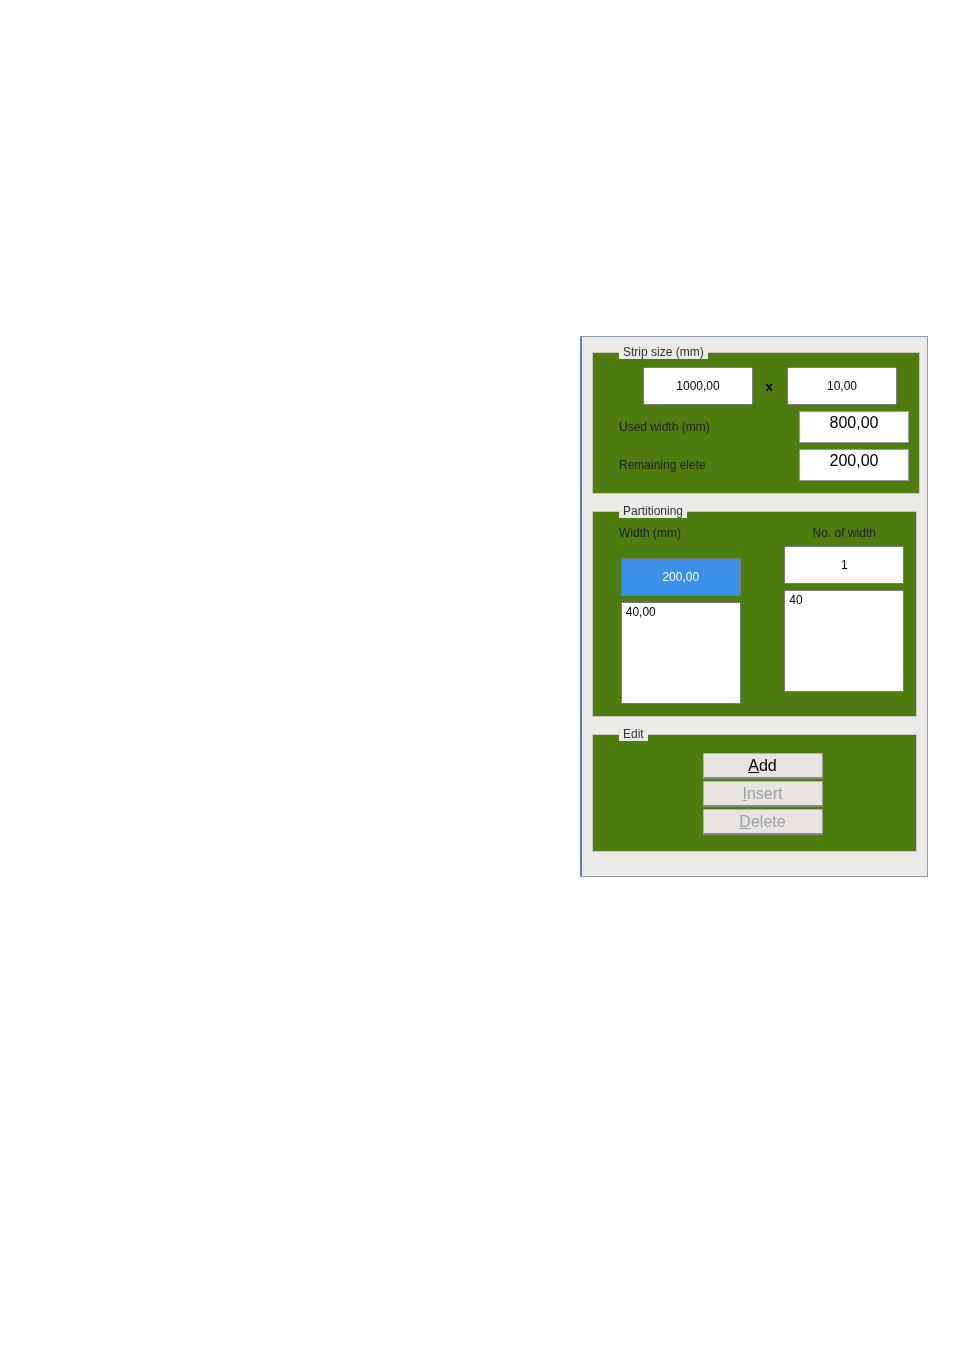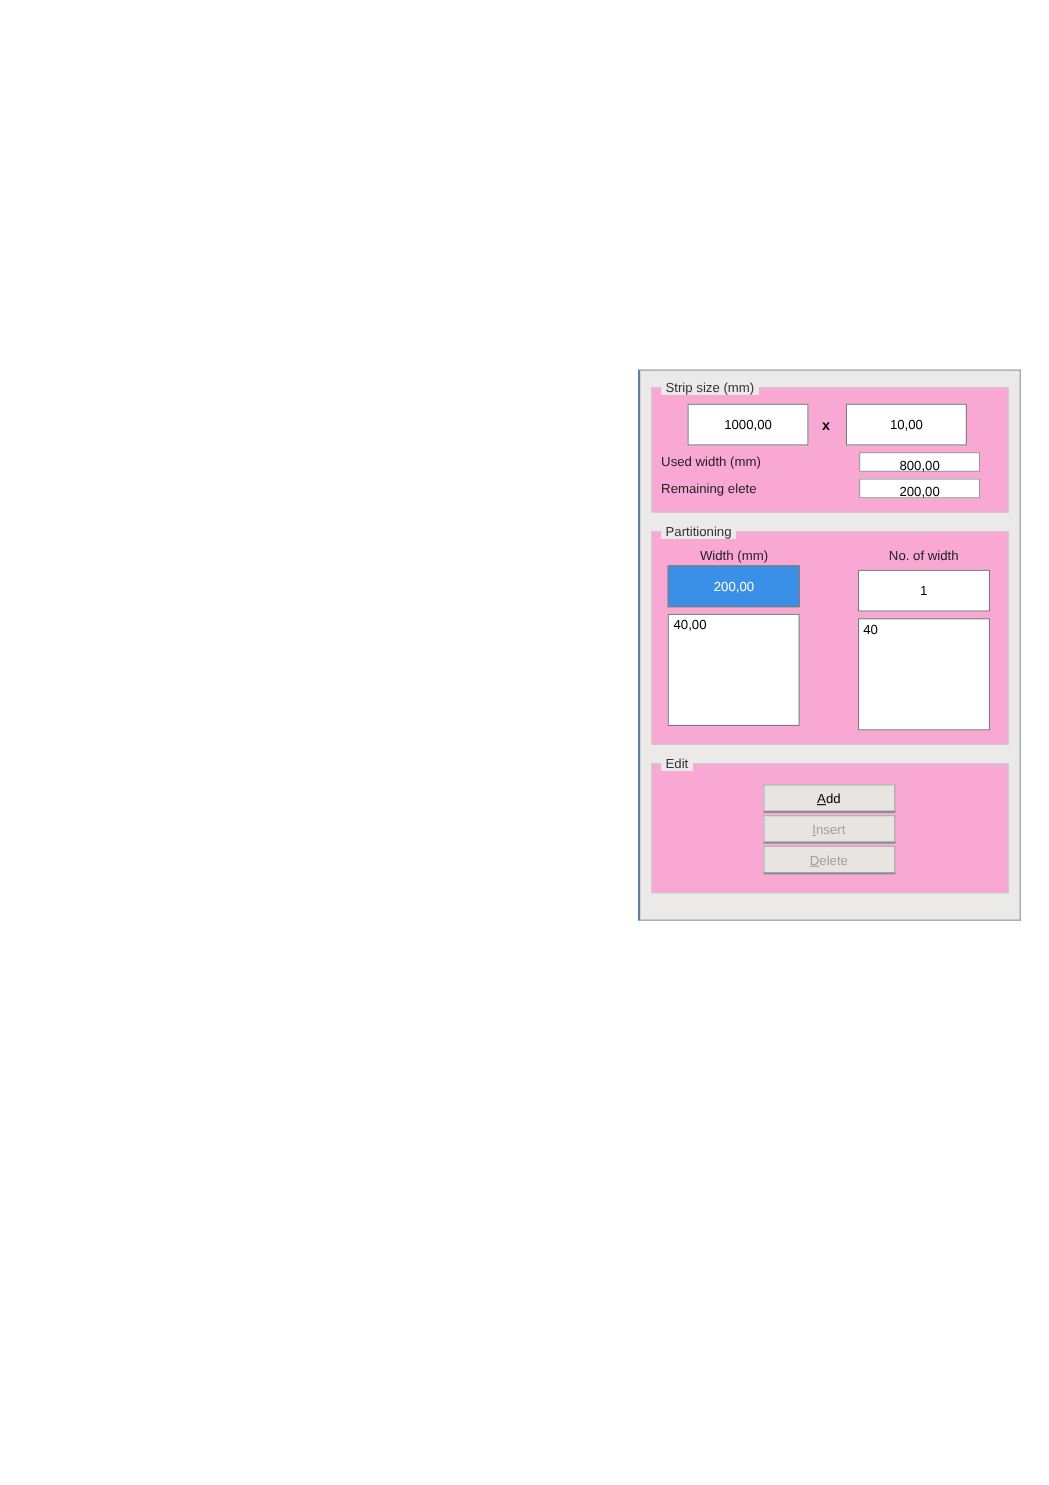--- a/index.html
+++ b/index.html
@@ -20,22 +20,22 @@
     top: 336px;
     width: 348px;
     background: #eceae8;
     border: 1px solid #8a9aab;
     border-left: 2px solid #5d7fa6;
     padding: 8px 10px 14px 10px;
   }
   fieldset {
     border: 1px solid #c8c8c8;
     margin: 0 0 10px 0;
-    padding: 8px 10px 12px 8px;
-    background: #f9a8d4;
+    padding: 8px 10px 12px 26px;
+    background: #4d7c0f;
   }
   legend {
     font-size: 12px;
     color: #333;
     padding: 0 4px;
     background: #eceae8;
   }
   .row {
     display: flex;
     align-items: center;
@@ -46,24 +46,24 @@
     background: #fff;
     height: 38px;
     padding: 2px 6px;
     font-size: 12px;
     font-family: Tahoma, Arial, sans-serif;
     text-align: center;
   }
   .readonly-box {
     border: 1px solid #9a9a9a;
     background: #fff;
-    height: 18px;
+    height: 32px;
     line-height: 18px;
     padding: 2px 6px;
-    font-size: 12px;
+    font-size: 16px;
     text-align: center;
     display: inline-block;
   }
   .x-sep {
     font-weight: bold;
     font-size: 13px;
     margin: 0 10px 0 8px;
     width: 16px;
     text-align: center;
   }
@@ -86,21 +86,21 @@
   }
   .btn {
     display: block;
     width: 120px;
     height: 26px;
     background: #e7e4e1;
     border: 1px solid #b0b0b0;
     border-bottom: 2px solid #8a8a8a;
     border-right: 1px solid #9a9a9a;
     margin: 0 auto 2px auto;
-    font-size: 12px;
+    font-size: 16px;
     font-family: Tahoma, Arial, sans-serif;
     cursor: pointer;
     color: #000;
     text-align: center;
     line-height: 22px;
   }
   .btn.disabled {
     color: #a0a0a0;
     cursor: default;
   }
@@ -136,21 +136,21 @@
       <span class="label" style="width:180px;">Remaining elete</span>
       <span class="readonly-box" style="width:110px;">200,00</span>
     </div>
   </fieldset>
 
   <fieldset>
     <legend>Partitioning</legend>
 
     <div style="display:flex; gap:40px;">
       <div style="flex:1;">
-        <div style="text-align:center; margin-bottom:2px;" class="label">Width (mm)</div>
+        <div style="margin-bottom:18px;" class="label">Width (mm)</div>
         <input type="text" class="text-input sel-input" style="width: 120px; display: block; margin: 0px auto 6px;" value="200,00">
         <div class="listbox" style="width:120px; margin:0 auto;">
           <div>40,00</div>
         </div>
       </div>
       <div style="flex:1;">
         <div style="text-align:center; margin-bottom:6px;" class="label">No. of width</div>
         <input type="text" class="text-input" style="width: 120px; display: block; margin: 0px auto 6px;" value="1">
         <div class="listbox" style="width:120px; margin:0 auto;">
           <div>40</div>

